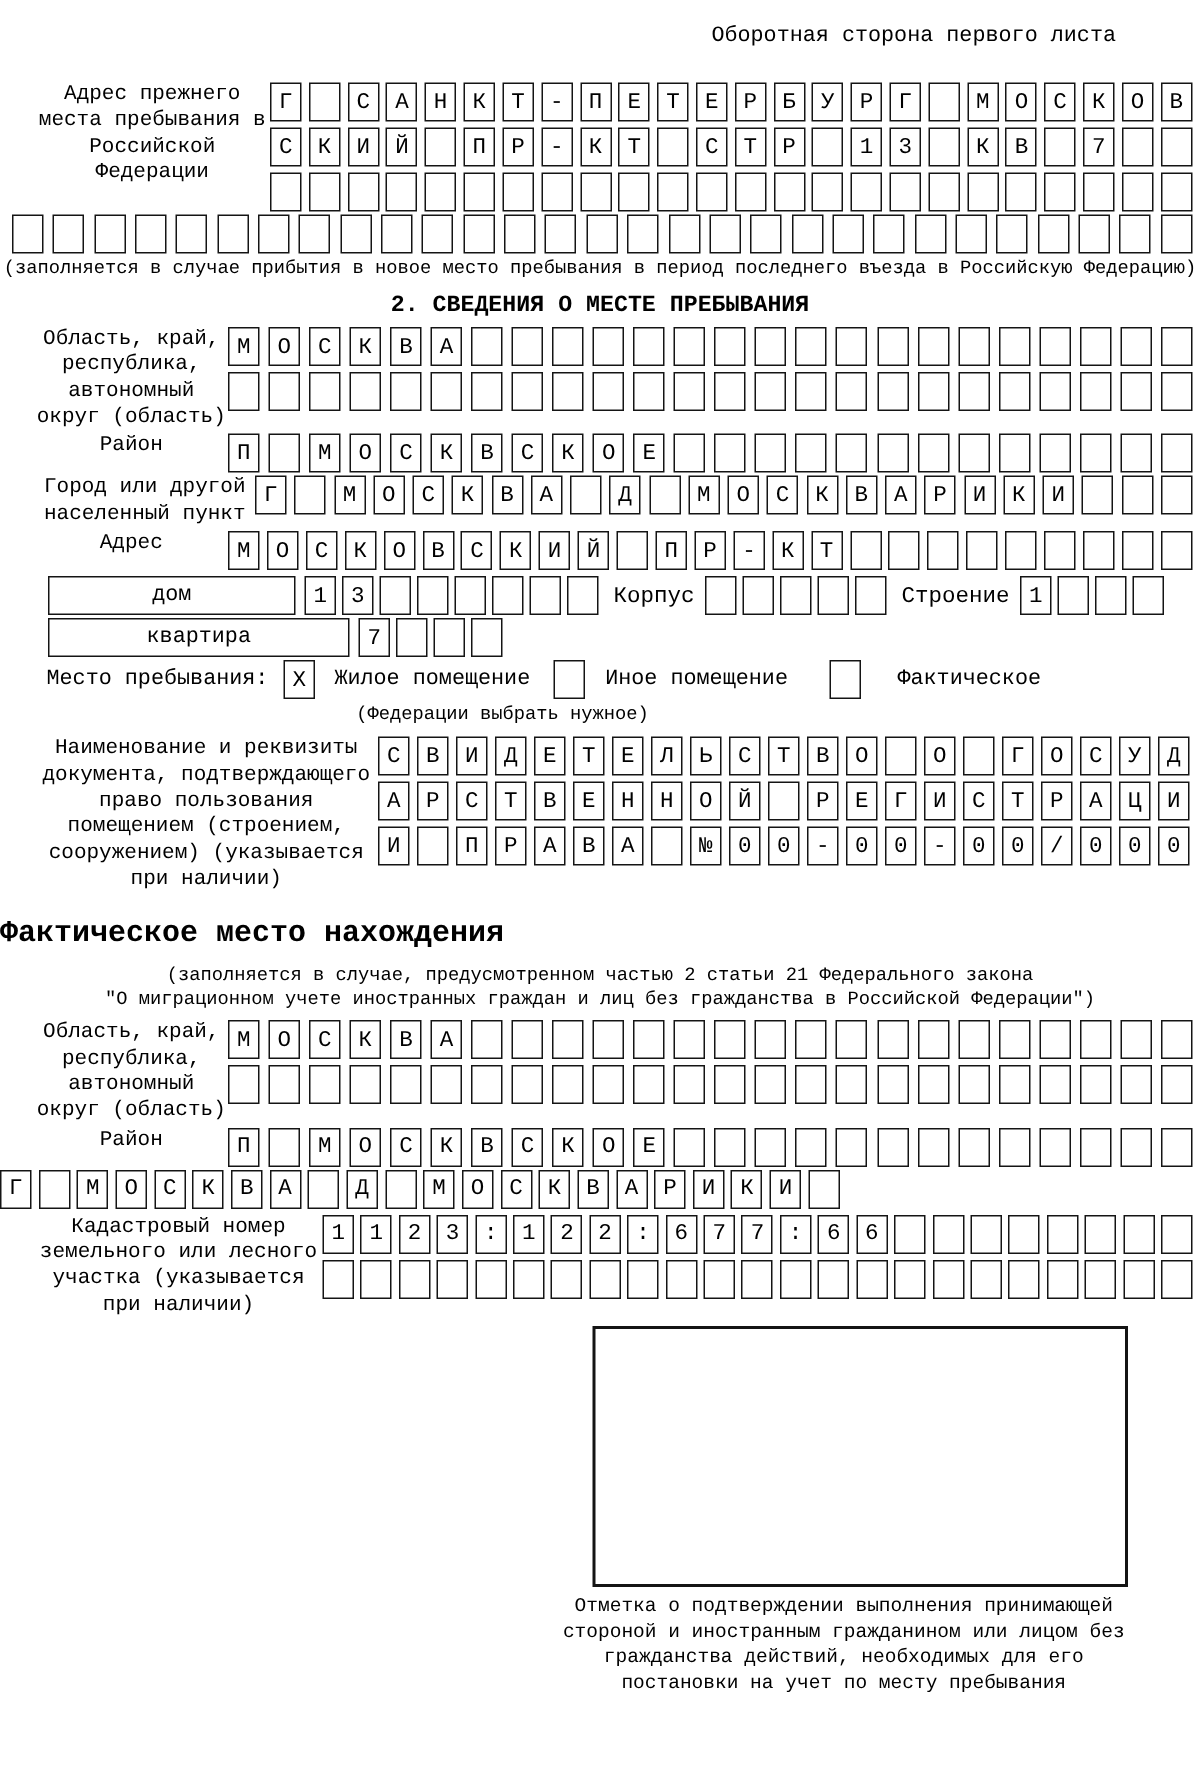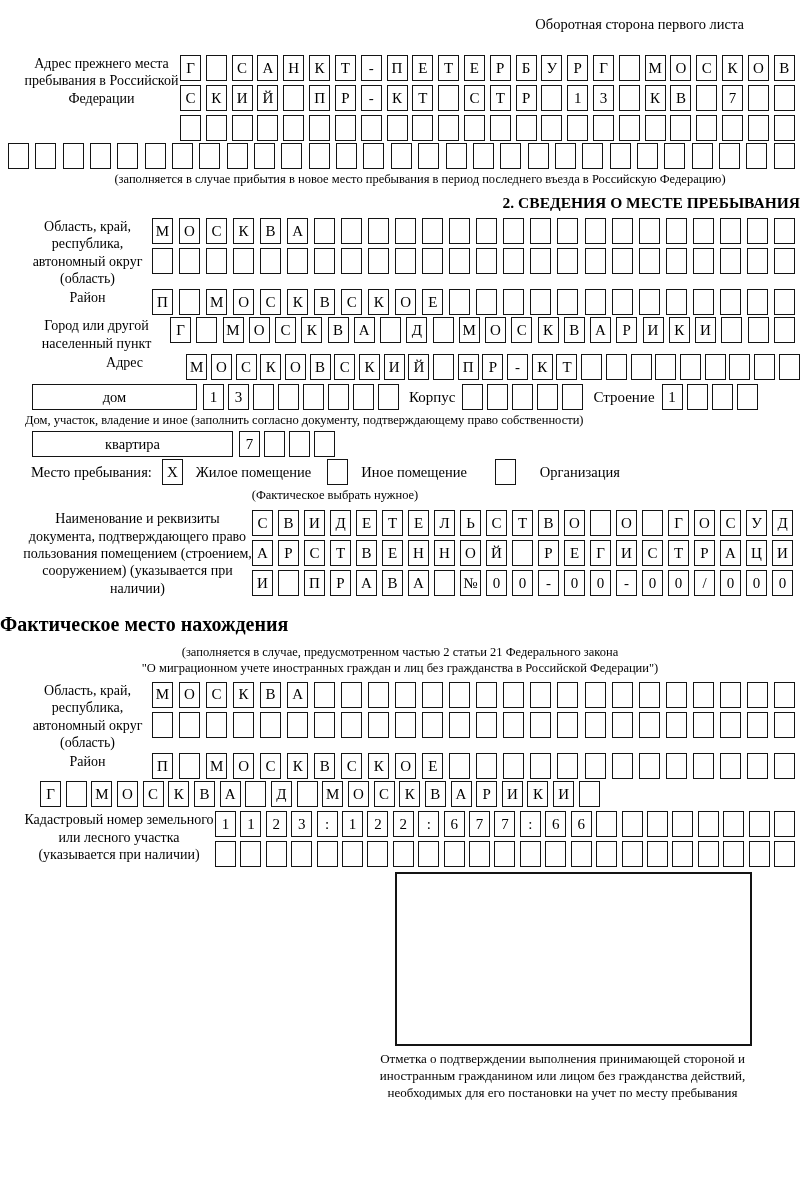--- a/index.html
+++ b/index.html
@@ -1,17 +1,17 @@
 <!DOCTYPE html>
 <html><head>
 <meta charset="utf-8">
 <style>
   html,body{margin:0;padding:0;background:#fff;}
   .page{position:relative;width:800px;height:1180px;background:#fff;color:#000;
-        font-family:Liberation Serif, serif;overflow:hidden;}
+        font-family:Liberation Mono, monospace;overflow:hidden;}
   .corner{position:absolute;top:16px;right:56px;font-size:14.5px;}
   .content{padding-top:55px;}
 
   .group{display:flex;align-items:flex-start;text-align:center;}
   .lbl{padding-left:23px;box-sizing:border-box;font-size:14px;line-height:1.24;}
   .lw180{width:180px;} .lw152{width:152px;} .lw170{width:170px;}
   .lw252{width:252px;} .lw235{width:235px;} .lw215{width:215px;}
 
   .rows{display:flex;flex-direction:column;gap:4px;}
   .boxrow{display:flex;justify-content:space-between;}
@@ -35,24 +35,24 @@
   .stay-row .cell{margin-left:10px;}
   .stay-row .opt{margin-left:13px;}
   .stay-row .opt2{margin-left:13px;}
   .stay-row .cell.cb2{margin-left:16px;}
   .stay-row .cell.cb3{margin-left:28px;}
   .stay-row .opt3{margin-left:24px;}
 
   .cap{font-size:12.5px;line-height:1.28;}
   .center{text-align:center;}
   .ml8{margin-left:8px;} .ml25{margin-left:25px;} .mb2{margin-bottom:2px;} .mb3{margin-bottom:3px;}
-  .mb4{margin-bottom:4px;padding-left:40px;} .mb6{margin-bottom:6px;} .mb8{margin-bottom:16px;}
+  .mb4{margin-bottom:4px;} .mb6{margin-bottom:6px;} .mb8{margin-bottom:16px;}
   .mt2{margin-top:2px;}
 
-  .h2{font-size:15.5px;font-weight:bold;text-align:right;margin:7px 0 6px 0;}
+  .h2{font-size:15.5px;font-weight:bold;text-align:center;margin:7px 0 6px 0;}
   .h3{font-size:20px;font-weight:bold;text-align:left;margin:10px 0 8px 0;}
 
   .choose-cap{margin-left:200px;width:270px;text-align:center;margin-top:2px;margin-bottom:7px;}
 
   .stamp-box{margin-left:395px;margin-top:5px;width:357px;height:174px;
         box-sizing:border-box;border:2px solid #141414;}
   .stamp-cap{margin-left:360px;width:405px;text-align:center;font-size:13px;line-height:1.3;margin-top:5px;}
 </style>
 </head>
 <body>
@@ -350,42 +350,41 @@
           <div class="cell"></div>
         </div>
       <div class="inline-lbl">Строение</div>
       <div class="cells">
           <div class="cell">1</div>
           <div class="cell"></div>
           <div class="cell"></div>
           <div class="cell"></div>
         </div>
     </div>
-    <div class="cap ml25 mb3">Дом, участок, владение и иное (заполнить согласно документу, подтверждающему право собственности)</div>
 
     <div class="house-row mb2">
       <div class="named-rect wr201 gap6">квартира</div>
       <div class="cells">
           <div class="cell">7</div>
           <div class="cell"></div>
           <div class="cell"></div>
           <div class="cell"></div>
         </div>
     </div>
 
     <div class="stay-row">
       <span>Место пребывания:</span>
       <div class="cell">X</div>
       <span class="opt">Жилое помещение</span>
       <div class="cell cb2"></div>
       <span class="opt2">Иное помещение</span>
       <div class="cell cb3"></div>
-      <span class="opt3">Организация</span>
-    </div>
-    <div class="cap choose-cap">(Фактическое выбрать нужное)</div>
+      <span class="opt3">Фактическое</span>
+    </div>
+    <div class="cap choose-cap">(Федерации выбрать нужное)</div>
 
     <div class="group mb8">
       <div class="lbl lw252">Наименование и реквизиты документа, подтверждающего право пользования помещением (строением, сооружением) (указывается при наличии)</div>
       <div class="rows">
         <div class="boxrow w541">
             <div class="cell">С</div>
             <div class="cell">В</div>
             <div class="cell">И</div>
             <div class="cell">Д</div>
             <div class="cell">Е</div>

